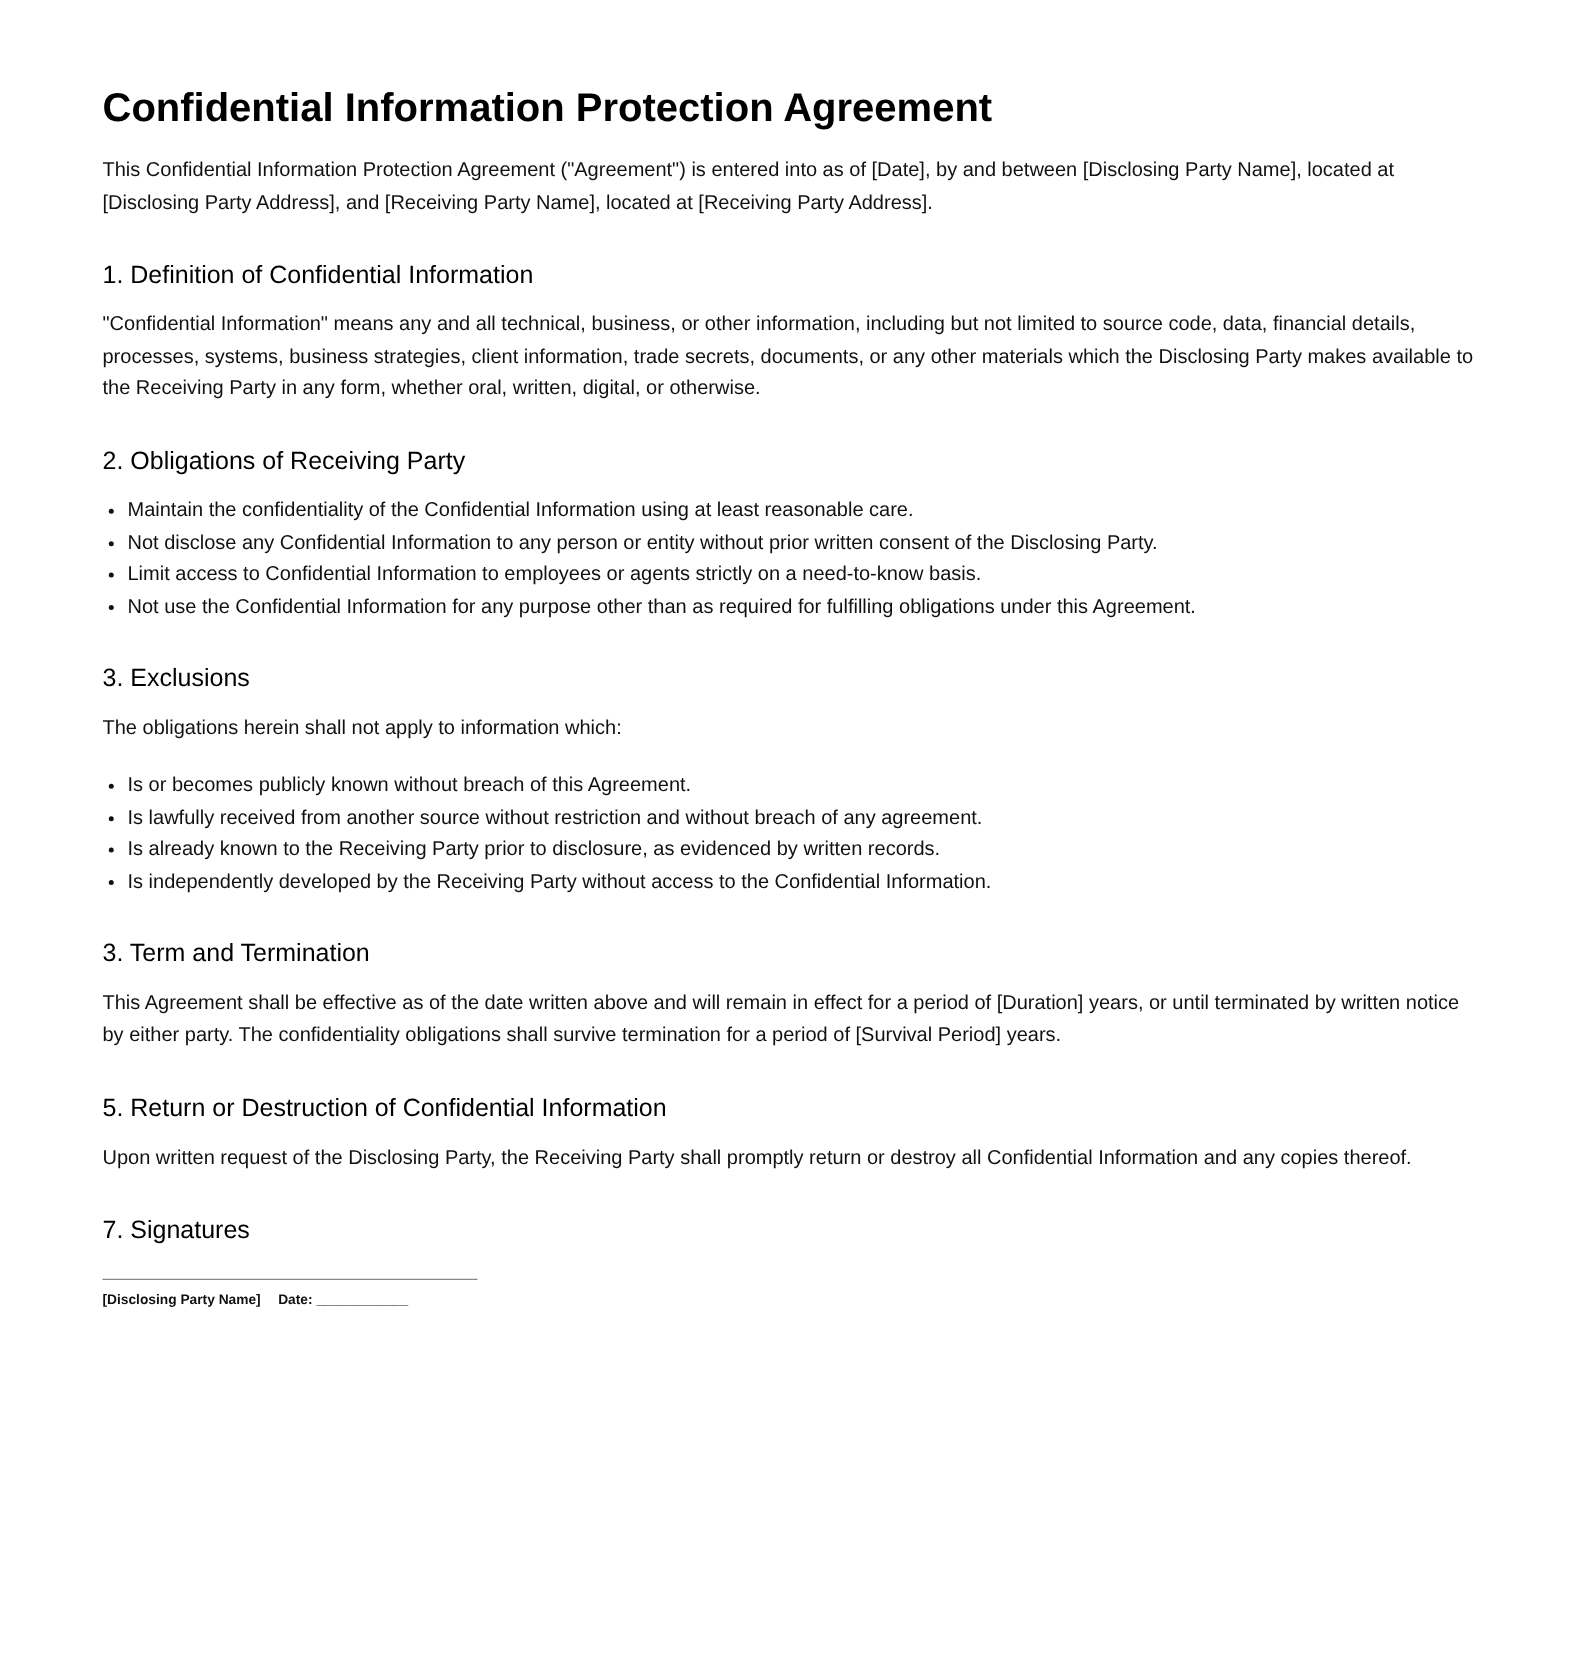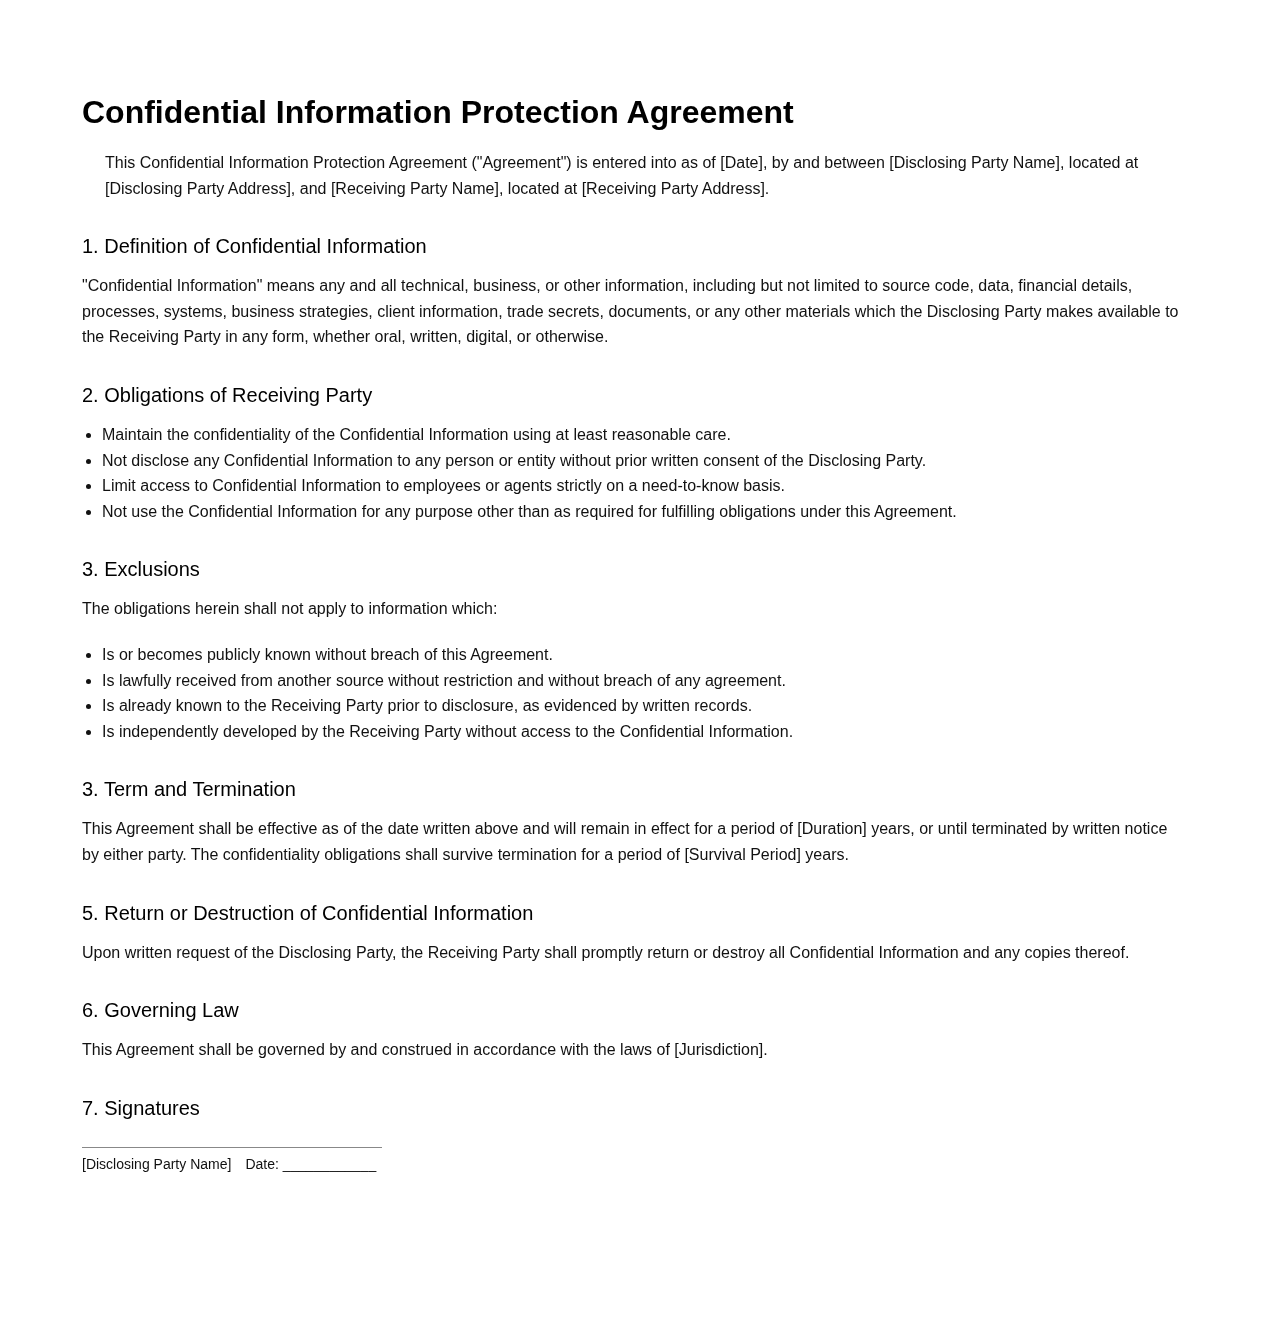--- a/index.html
+++ b/index.html
@@ -7,21 +7,21 @@
       padding: 0;
       background: #ffffff;
     }
     body {
       width: 1263px;
       min-height: 1336px;
       font-family: "Liberation Sans", sans-serif;
       color: #111111;
     }
     .page {
-      padding: 90px 82px 60px 82px;
+      padding: 64px 82px 60px 82px;
       max-width: 1100px;
     }
     h1 {
       font-size: 32px;
       font-weight: bold;
       margin: 0 0 16px 0;
       line-height: 44px;
       color: #000;
     }
     h2 {
@@ -29,40 +29,41 @@
       font-weight: normal;
       margin: 32px 0 14px 0;
       line-height: 26px;
       color: #000;
     }
     p {
       font-size: 16px;
       line-height: 25.6px;
       margin: 0;
     }
-    p.intro { margin-bottom: 0; margin-left: 23px; }
+    p.intro { margin-bottom: 0; }
     ul {
       margin: 0;
       padding-left: 20px;
       font-size: 16px;
       line-height: 25.6px;
     }
     ul.excl { margin-top: 20px; }
     li { margin: 0; }
     .signatures { margin-top: 26px; }
     .sig-block { margin-bottom: 28px; }
     .sig-line {
       width: 300px;
       height: 0;
       border-top: 1px solid #888888;
       margin-bottom: 6px;
     }
     .sig-label {
-      font-size: 14px;
+      font-size: 11px;
       line-height: 20px;
+      font-weight: bold;
     }
     .sig-date { margin-left: 14px; }
   </style>
 </head>
 <body>
 
 <div class="page">
   <h1>Confidential Information Protection Agreement</h1>
   <p class="intro">This Confidential Information Protection Agreement ("Agreement") is entered into as of [Date], by and between [Disclosing Party Name], located at [Disclosing Party Address], and [Receiving Party Name], located at [Receiving Party Address].</p>
 
@@ -95,24 +96,20 @@
   <section>
     <h2>3. Term and Termination</h2>
     <p>This Agreement shall be effective as of the date written above and will remain in effect for a period of [Duration] years, or until terminated by written notice by either party. The confidentiality obligations shall survive termination for a period of [Survival Period] years.</p>
   </section>
 
   <section>
     <h2>5. Return or Destruction of Confidential Information</h2>
     <p>Upon written request of the Disclosing Party, the Receiving Party shall promptly return or destroy all Confidential Information and any copies thereof.</p>
   </section>
 
-  <section>
-    <h2>6. Governing Law</h2>
-    <p>This Agreement shall be governed by and construed in accordance with the laws of [Jurisdiction].</p>
-  </section>
 
   <section>
     <h2>7. Signatures</h2>
     <div class="signatures">
       <div class="sig-block">
         <div class="sig-line"></div>
         <div class="sig-label">
           <span>[Disclosing Party Name]</span><span class="sig-date">Date: ____________</span>
         </div>
       </div>

